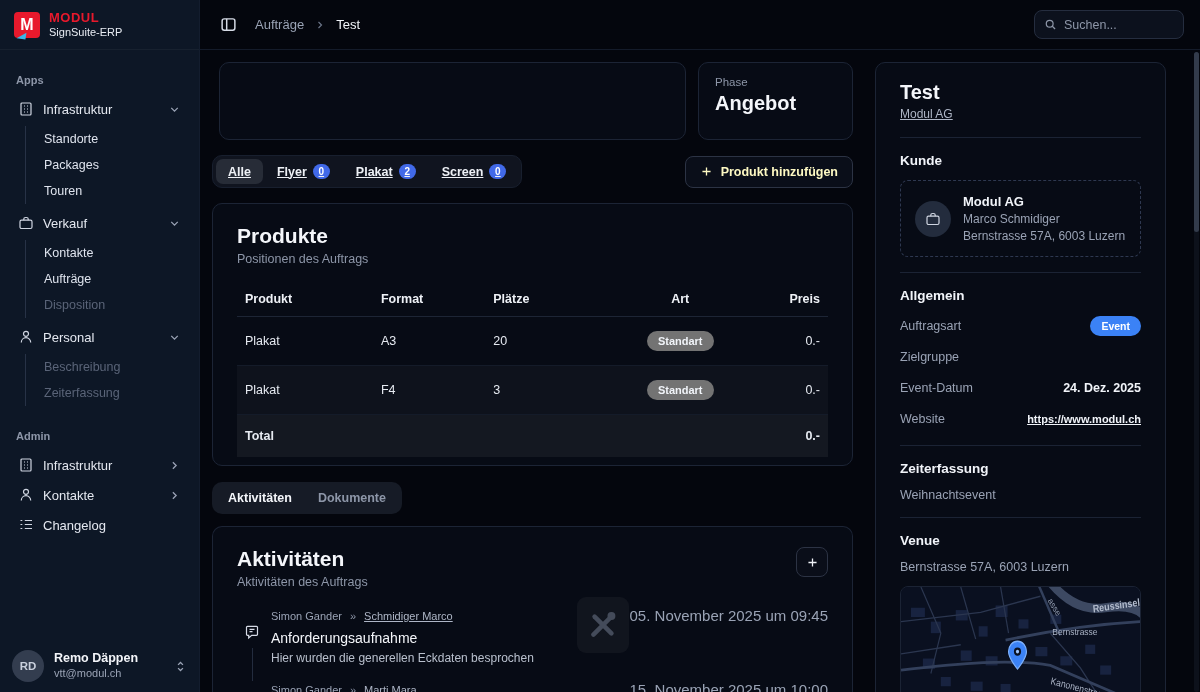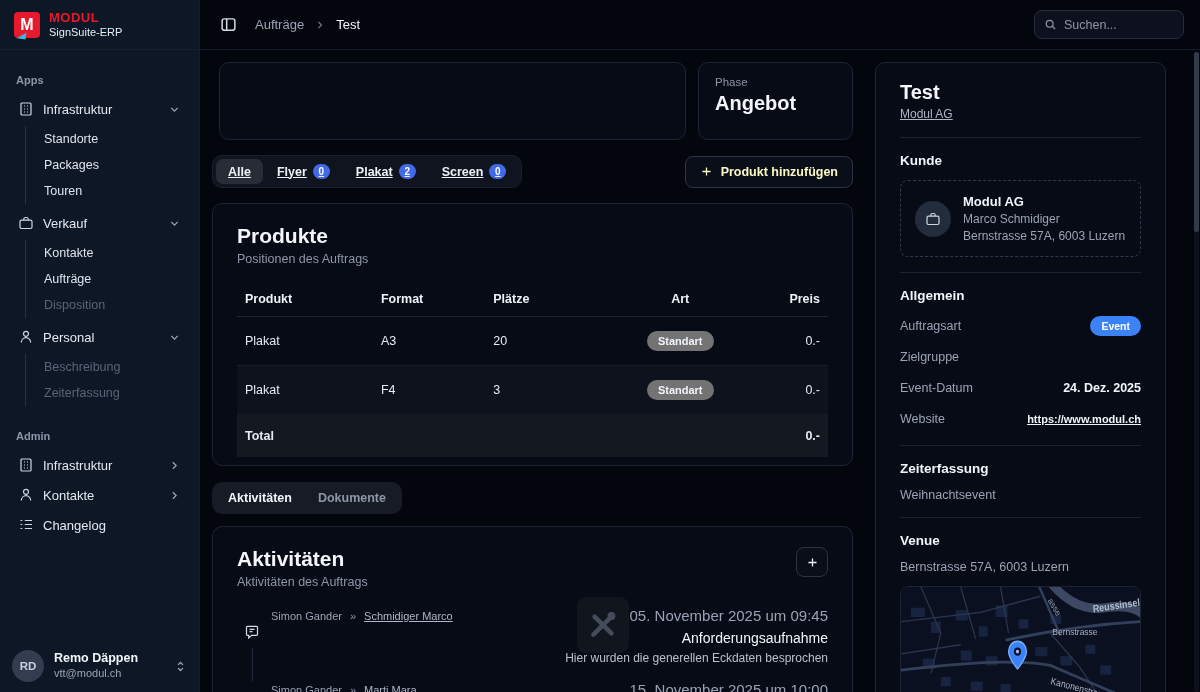--- a/index.html
+++ b/index.html
@@ -81,21 +81,21 @@
   .stab.active { color:#f4f6fa; }
 
   .akt-card { margin-top:12px; padding:20px 24px; flex:1; border-bottom:none; border-radius:10px 10px 0 0; position:relative; overflow:hidden; }
   .akt-head { display:flex; align-items:flex-start; }
   .plus-btn { margin-left:auto; width:32px; height:30px; border:1px solid #2c3344; background:#0a0e19; border-radius:8px; color:#eef1f6; display:flex; align-items:center; justify-content:center; cursor:pointer; }
   .act-list { margin-top:18px; }
   .act-item { display:flex; gap:4px; }
   .act-rail { width:30px; display:flex; flex-direction:column; align-items:center; padding-top:17px; }
   .act-glyph { color:#d6dbe6; display:flex; }
   .act-line { flex:1; width:1px; background:#232c3e; margin-top:8px; }
-  .act-body { flex:1; padding-bottom:16px;text-align:right; }
+  .act-body { flex:1; padding-bottom:16px; }
   .act-meta { display:flex; align-items:center; gap:8px; font-size:11px; color:#9aa3b5; }
   .act-sep { color:#8d96a8; font-size:11px; }
   .act-link { color:#aeb6c6; text-decoration:underline; cursor:pointer; }
   .act-date { margin-left:auto; color:#9aa3b5; font-size:15px; }
   .act-title { font-size:14px; font-weight:normal; color:#f4f6fa; margin-top:6px; }
   .act-desc { font-size:12px; color:#b9c0cd; margin-top:5px; }
   .watermark { position:absolute; left:364px; top:70px; width:52px; height:56px; background:#12161f; border-radius:9px; display:flex; align-items:center; justify-content:center; opacity:.95; }
 
   
   .right-col { flex:1; padding:12px 34px 0 12px; }

